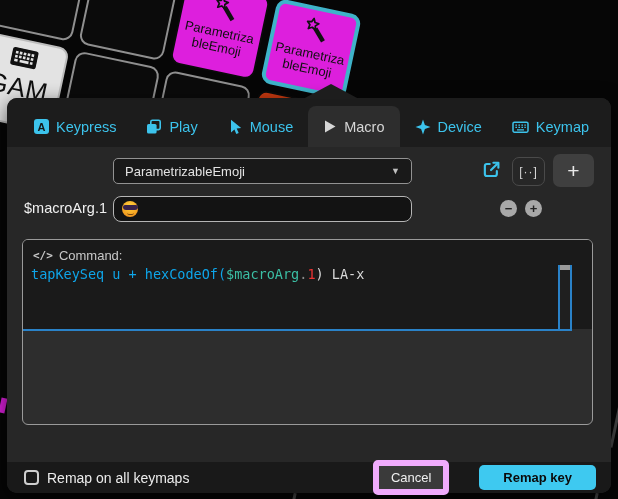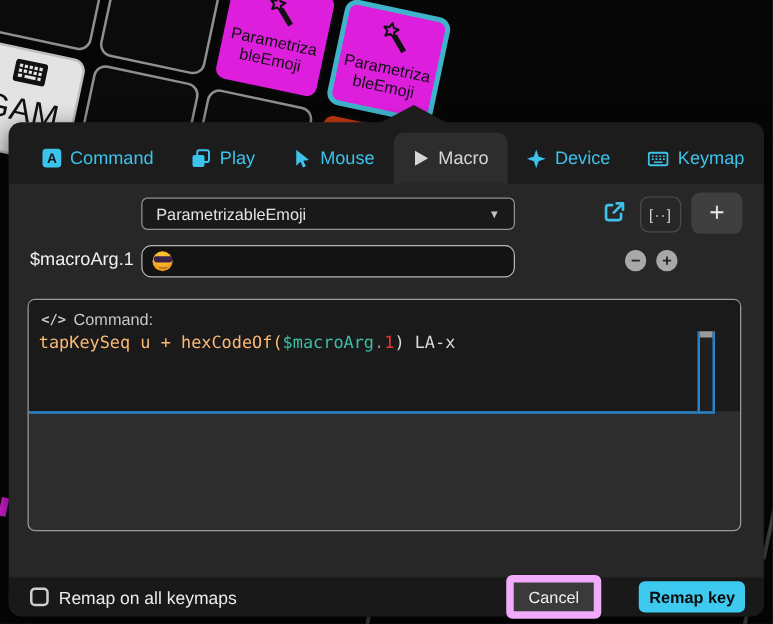--- a/index.html
+++ b/index.html
@@ -130,21 +130,21 @@
     width:15px;height:15px;border-radius:50%;background:#c4c4c4;color:#1d1d1d;
     font-size:11px;font-weight:bold;display:flex;align-items:center;justify-content:center;margin-left:-2px;
   }
   .footer-spacer{flex:1;}
   .btn-cancel{
     background:#3a3a3a;border:6px solid #f0abfc;border-radius:5px;color:#f0f0f0;
     font-size:13px;padding:4px 12px;white-space:nowrap;
   }
   .btn-submit{
     background:#3ec9f0;border:none;border-radius:5px;color:#0b0b0b;
-    font-size:13px;font-weight:600;padding:5px 8px;white-space:nowrap;margin-left:8px;
+    font-size:13px;font-weight:600;padding:5px 24px;white-space:nowrap;margin-left:8px;
   }
 </style>
 </head>
 <body>
 
 <div class="kbd">
   <div class="key" style="left:0;top:0;"></div>
   <div class="key" style="left:93px;top:0;"></div>
 
   <div class="key magenta" style="left:186px;top:0;">
@@ -201,21 +201,21 @@
 <div class="sliver" style="left:293px;top:493px;width:2.5px;height:7px;background:#4a4a4a;"></div>
 <div class="sliver" style="left:595px;top:493px;width:2.5px;height:7px;background:#4a4a4a;"></div>
 
 <div class="dialog-arrow"></div>
 
 <div class="dialog">
 
   <div class="tabbar">
     <div class="tab">
       <span class="letter-icon">A</span>
-      <span>Command</span>
+      <span>Keypress</span>
     </div>
     <div class="tab">
       <span>
         <svg width="16" height="16" viewBox="0 0 16 16">
           <rect x="4.8" y="1.2" width="9.4" height="9.4" rx="1.6" fill="none" stroke="currentColor" stroke-width="1.6"></rect>
           <rect x="1" y="5" width="9.6" height="9.6" rx="1.6" fill="currentColor"></rect>
         </svg>
       </span>
       <span>Play</span>
     </div>
@@ -286,21 +286,21 @@
   <div class="circle-btn" style="left:518px;">
     <span>+</span>
   </div>
 
   <div class="cmd-box">
     <div class="cmd-editor">
       <div class="cmd-header">
         <span class="code-glyph">&lt;/&gt;</span>
         <span>Command:</span>
       </div>
-      <div class="cmd-code"><span style="color: #fdba74;">tapKeySeq u + hexCodeOf(</span><span style="color: rgb(59, 191, 165);">$macroArg</span><span style="color: rgb(138, 138, 138);">.</span><span style="color: rgb(238, 51, 51);">1</span><span style="color: rgb(217, 217, 217);">) LA-x</span></div>
+      <div class="cmd-code"><span style="color: #0ea5e9;">tapKeySeq u + hexCodeOf(</span><span style="color: rgb(59, 191, 165);">$macroArg</span><span style="color: rgb(138, 138, 138);">.</span><span style="color: rgb(238, 51, 51);">1</span><span style="color: rgb(217, 217, 217);">) LA-x</span></div>
       <div class="cmd-scrollbar">
         <div class="cmd-scrollthumb"></div>
       </div>
     </div>
     <div class="cmd-underline"></div>
   </div>
 
   <div class="footer">
     <div class="chk-group">
       <span class="checkbox"></span>

